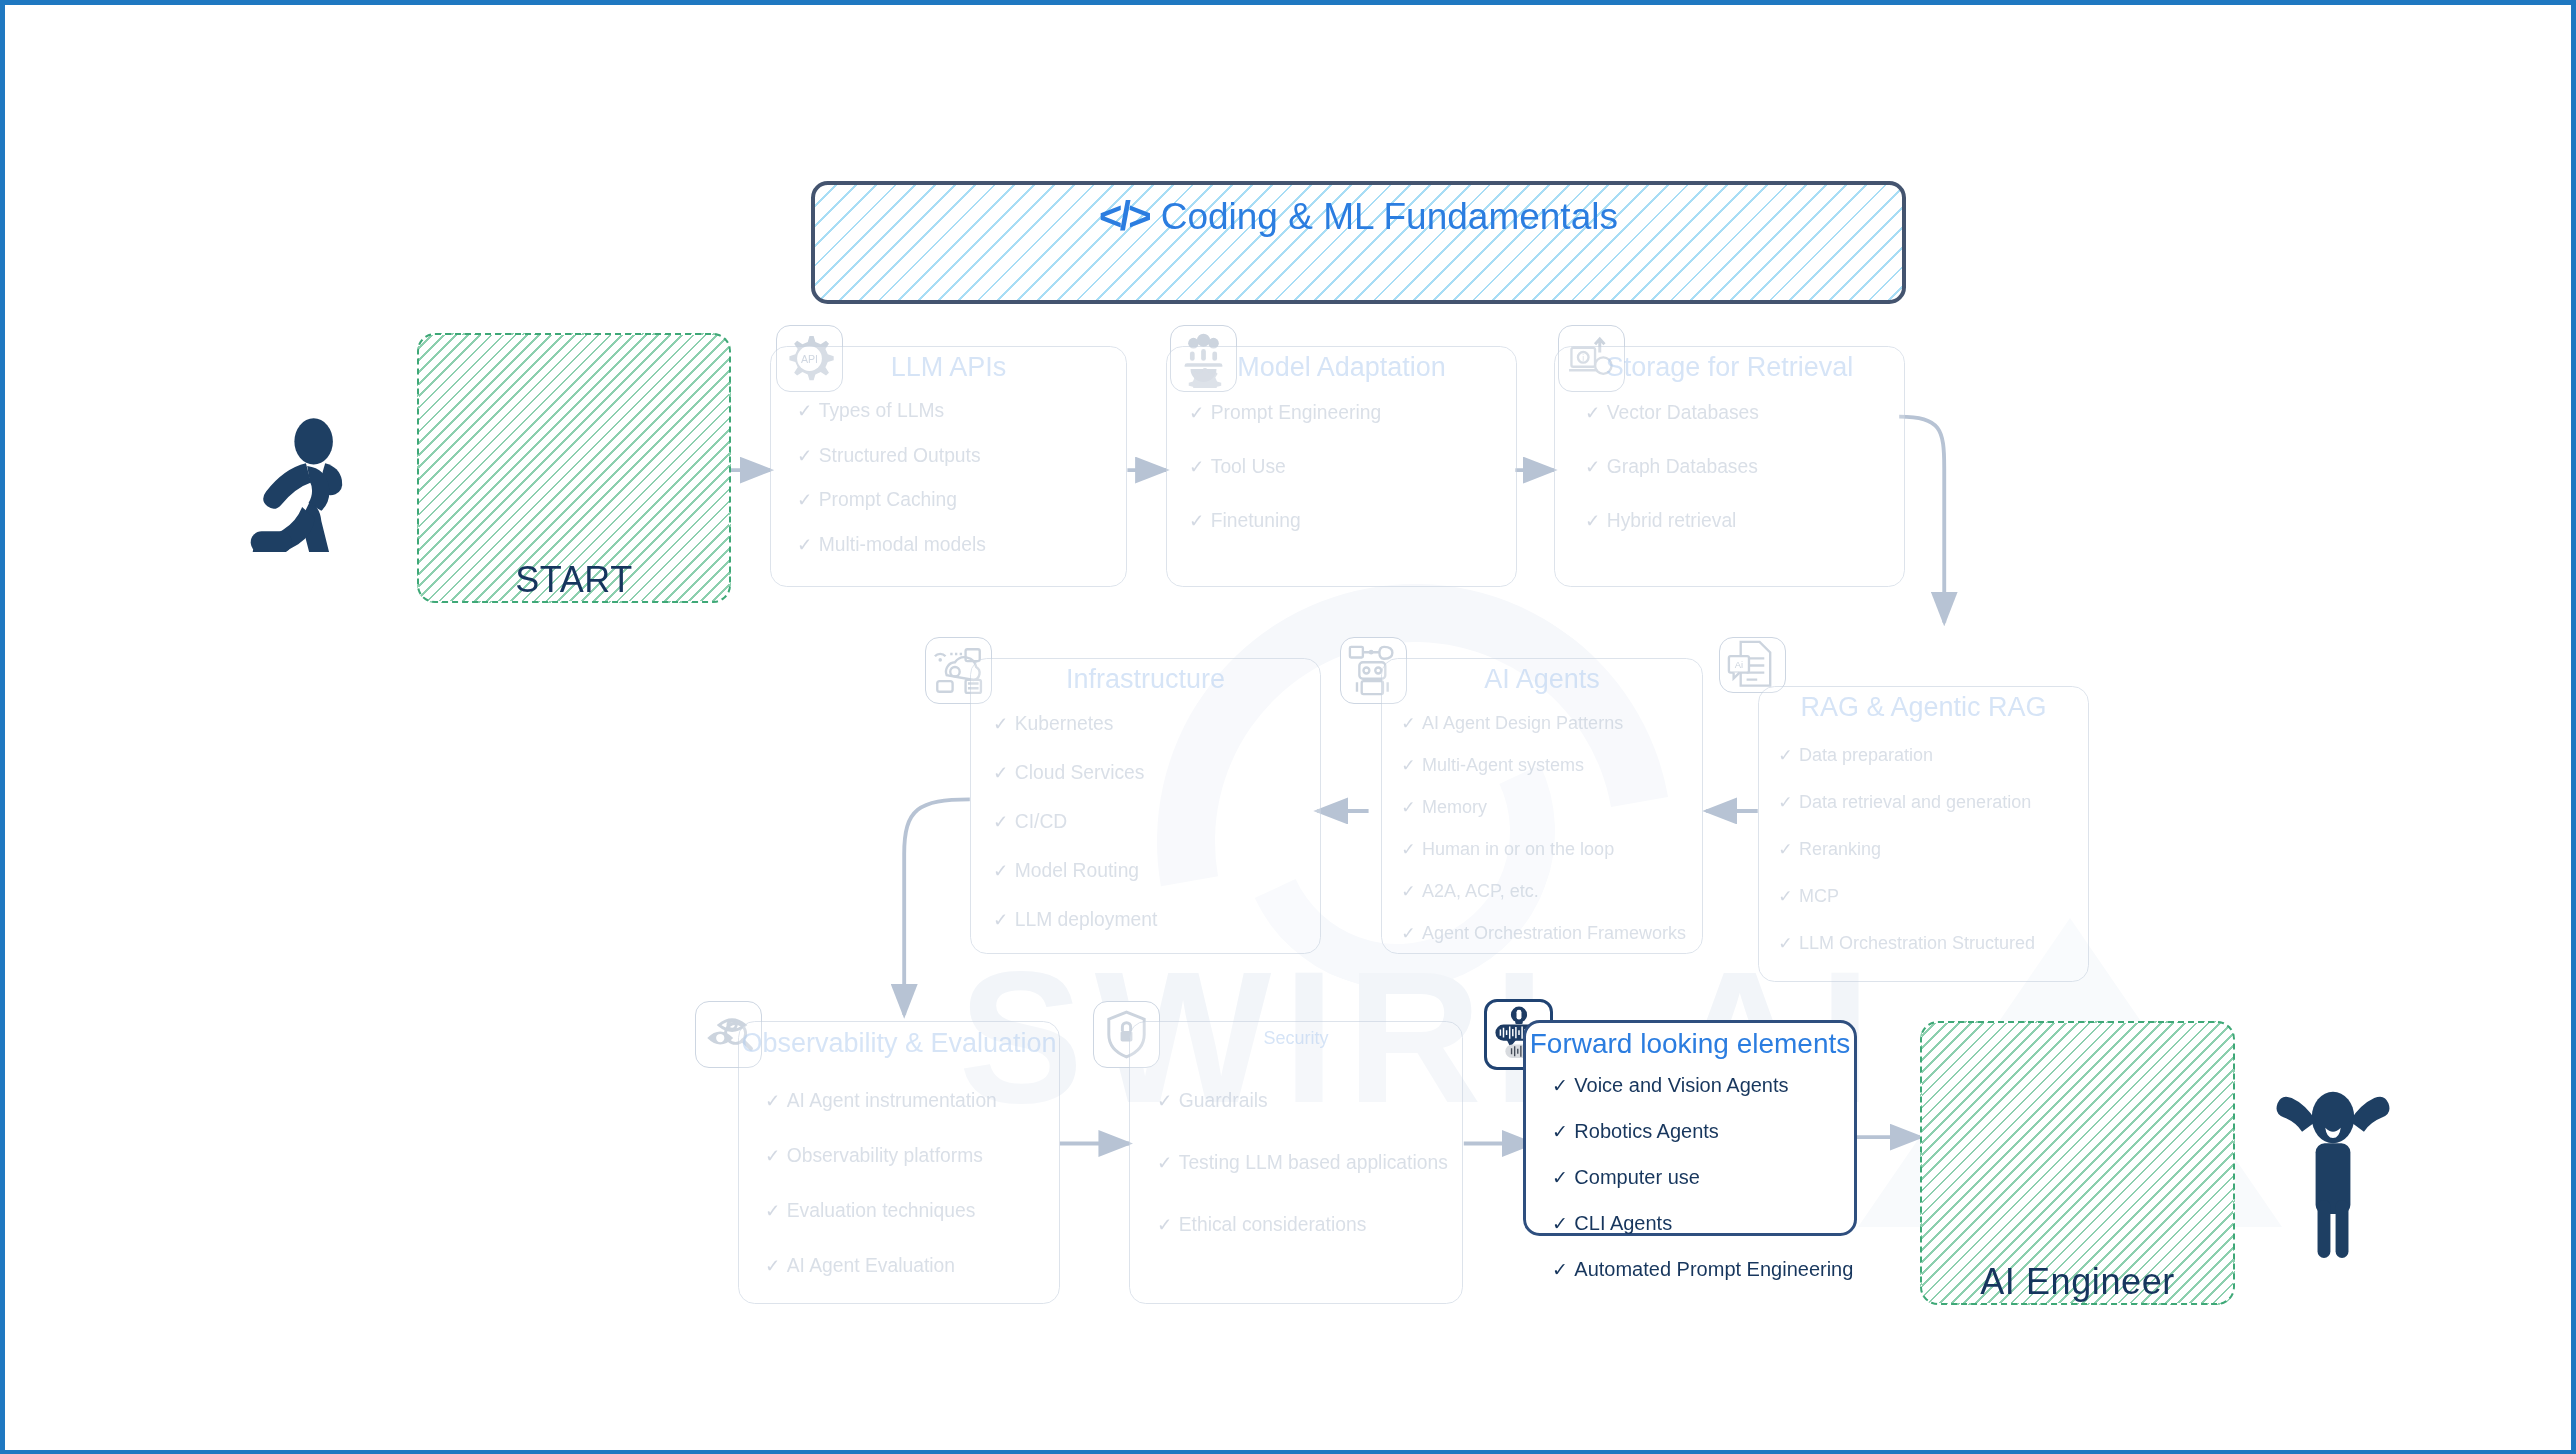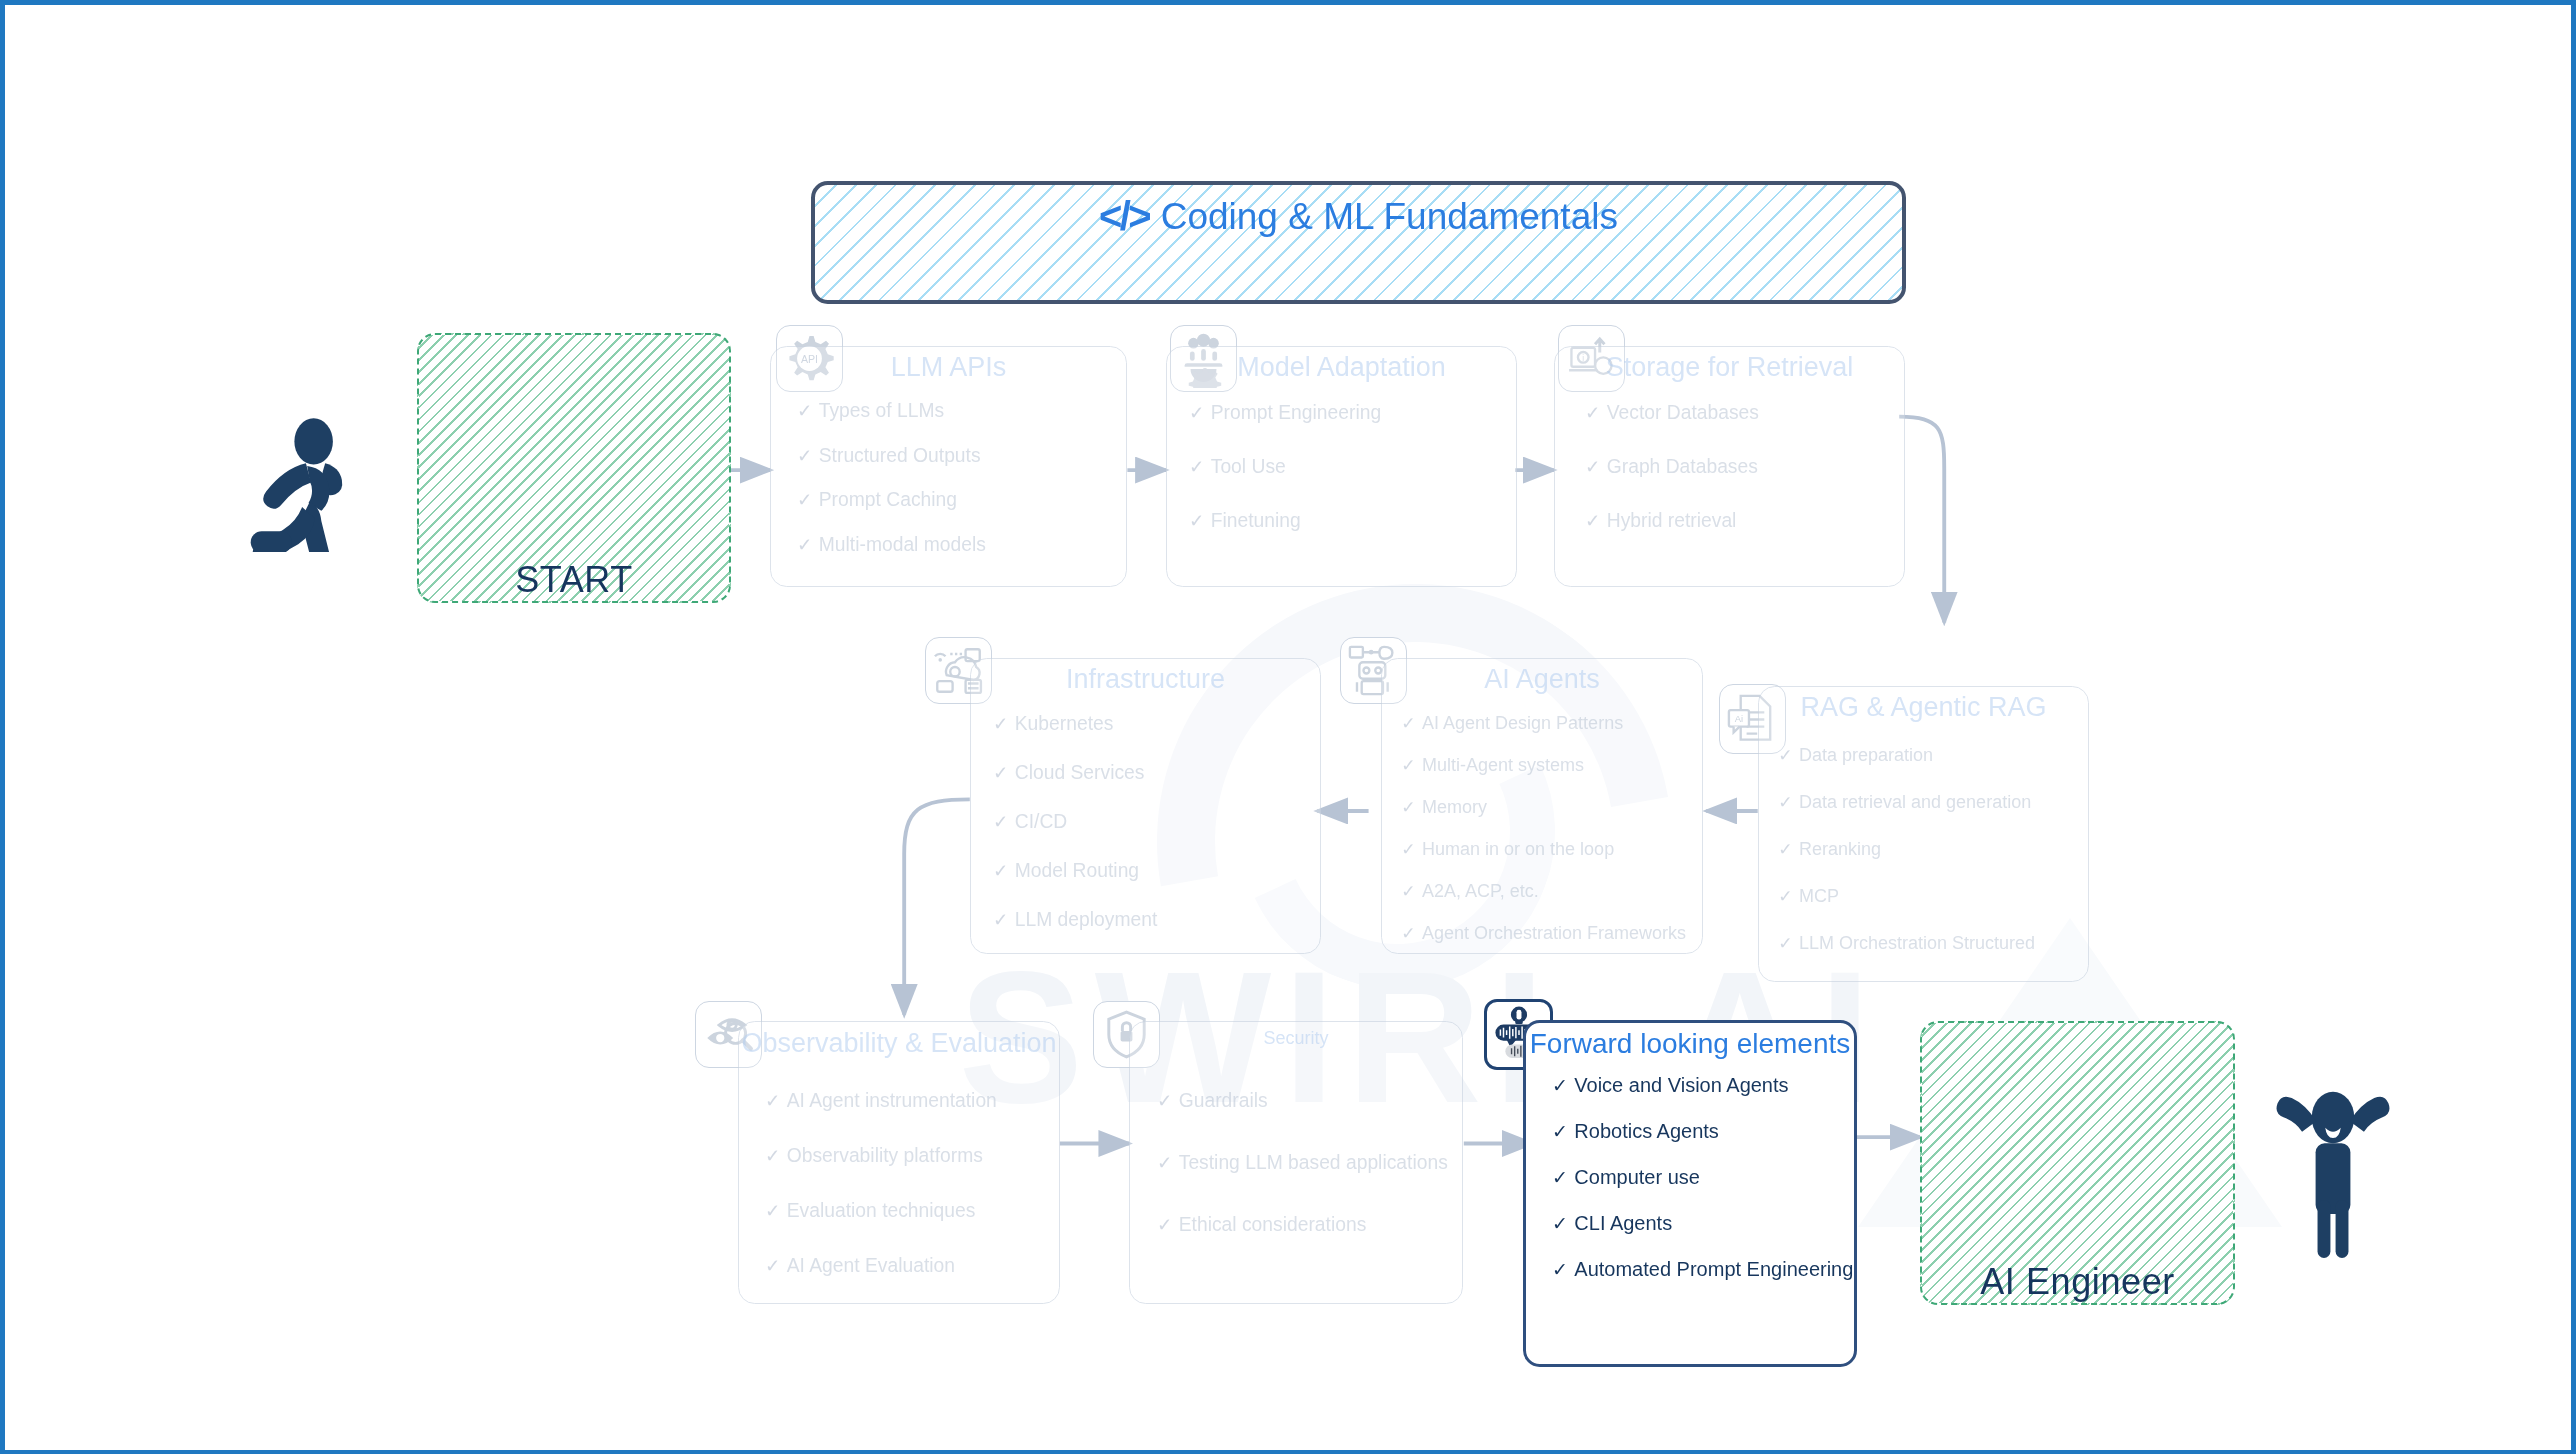--- a/index.html
+++ b/index.html
@@ -409,21 +409,21 @@
           <span class="tick">✓</span>
           <span>A2A, ACP, etc.</span>
         </div>
       <div class="item" style="font-size:18px;">
           <span class="tick">✓</span>
           <span>Agent Orchestration Frameworks</span>
         </div>
     </div>
   </div>
 
-  <div class="icon-badge" style="left:1714px;top:632px;width:67px;height:70px;margin-top:47px;">
+  <div class="icon-badge" style="left:1714px;top:632px;width:67px;height:56px;">
     <svg viewBox="0 0 100 100" width="59" height="59">
       <g fill="none" stroke="#ccd4de" stroke-width="4">
         <path d="M30 10 h32 l18 18 v56 h-50z"></path>
         <line x1="40" y1="38" x2="70" y2="38"></line>
           <line x1="40" y1="50" x2="70" y2="50"></line>
         <line x1="40" y1="62" x2="70" y2="62"></line>
           <line x1="40" y1="74" x2="58" y2="74"></line>
         <rect x="10" y="34" width="34" height="28" rx="3" fill="#ffffff"></rect>
         <path d="M18 62 l0 10 l10 -10" fill="#ffffff"></path>
       </g>
@@ -548,21 +548,21 @@
             <line x1="53" y1="68" x2="53" y2="86"></line>
           <line x1="58" y1="72" x2="58" y2="82"></line>
             <line x1="63" y1="70" x2="63" y2="84"></line>
           <line x1="68" y1="73" x2="68" y2="81"></line>
             <line x1="73" y1="71" x2="73" y2="83"></line>
           <line x1="78" y1="74" x2="78" y2="80"></line>
         </g>
       </g>
     </svg>
   </div>
-  <div class="card active" style="left:1518px;top:1015px;width:334px;height:347px;">
+  <div class="card active" style="left:1518px;top:1015px;width:334px;height:216px;">
     <div class="card-title" style="top:5.1px;font-size:28px;">Forward looking elements</div>
     <div class="items" style="top:51px;left:26px;">
       <div class="item" style="font-size:20px;margin-bottom:23px;">
           <span class="tick">✓</span>
           <span>Voice and Vision Agents</span>
         </div>
       <div class="item" style="font-size:20px;margin-bottom:23px;">
           <span class="tick">✓</span>
           <span>Robotics Agents</span>
         </div>

